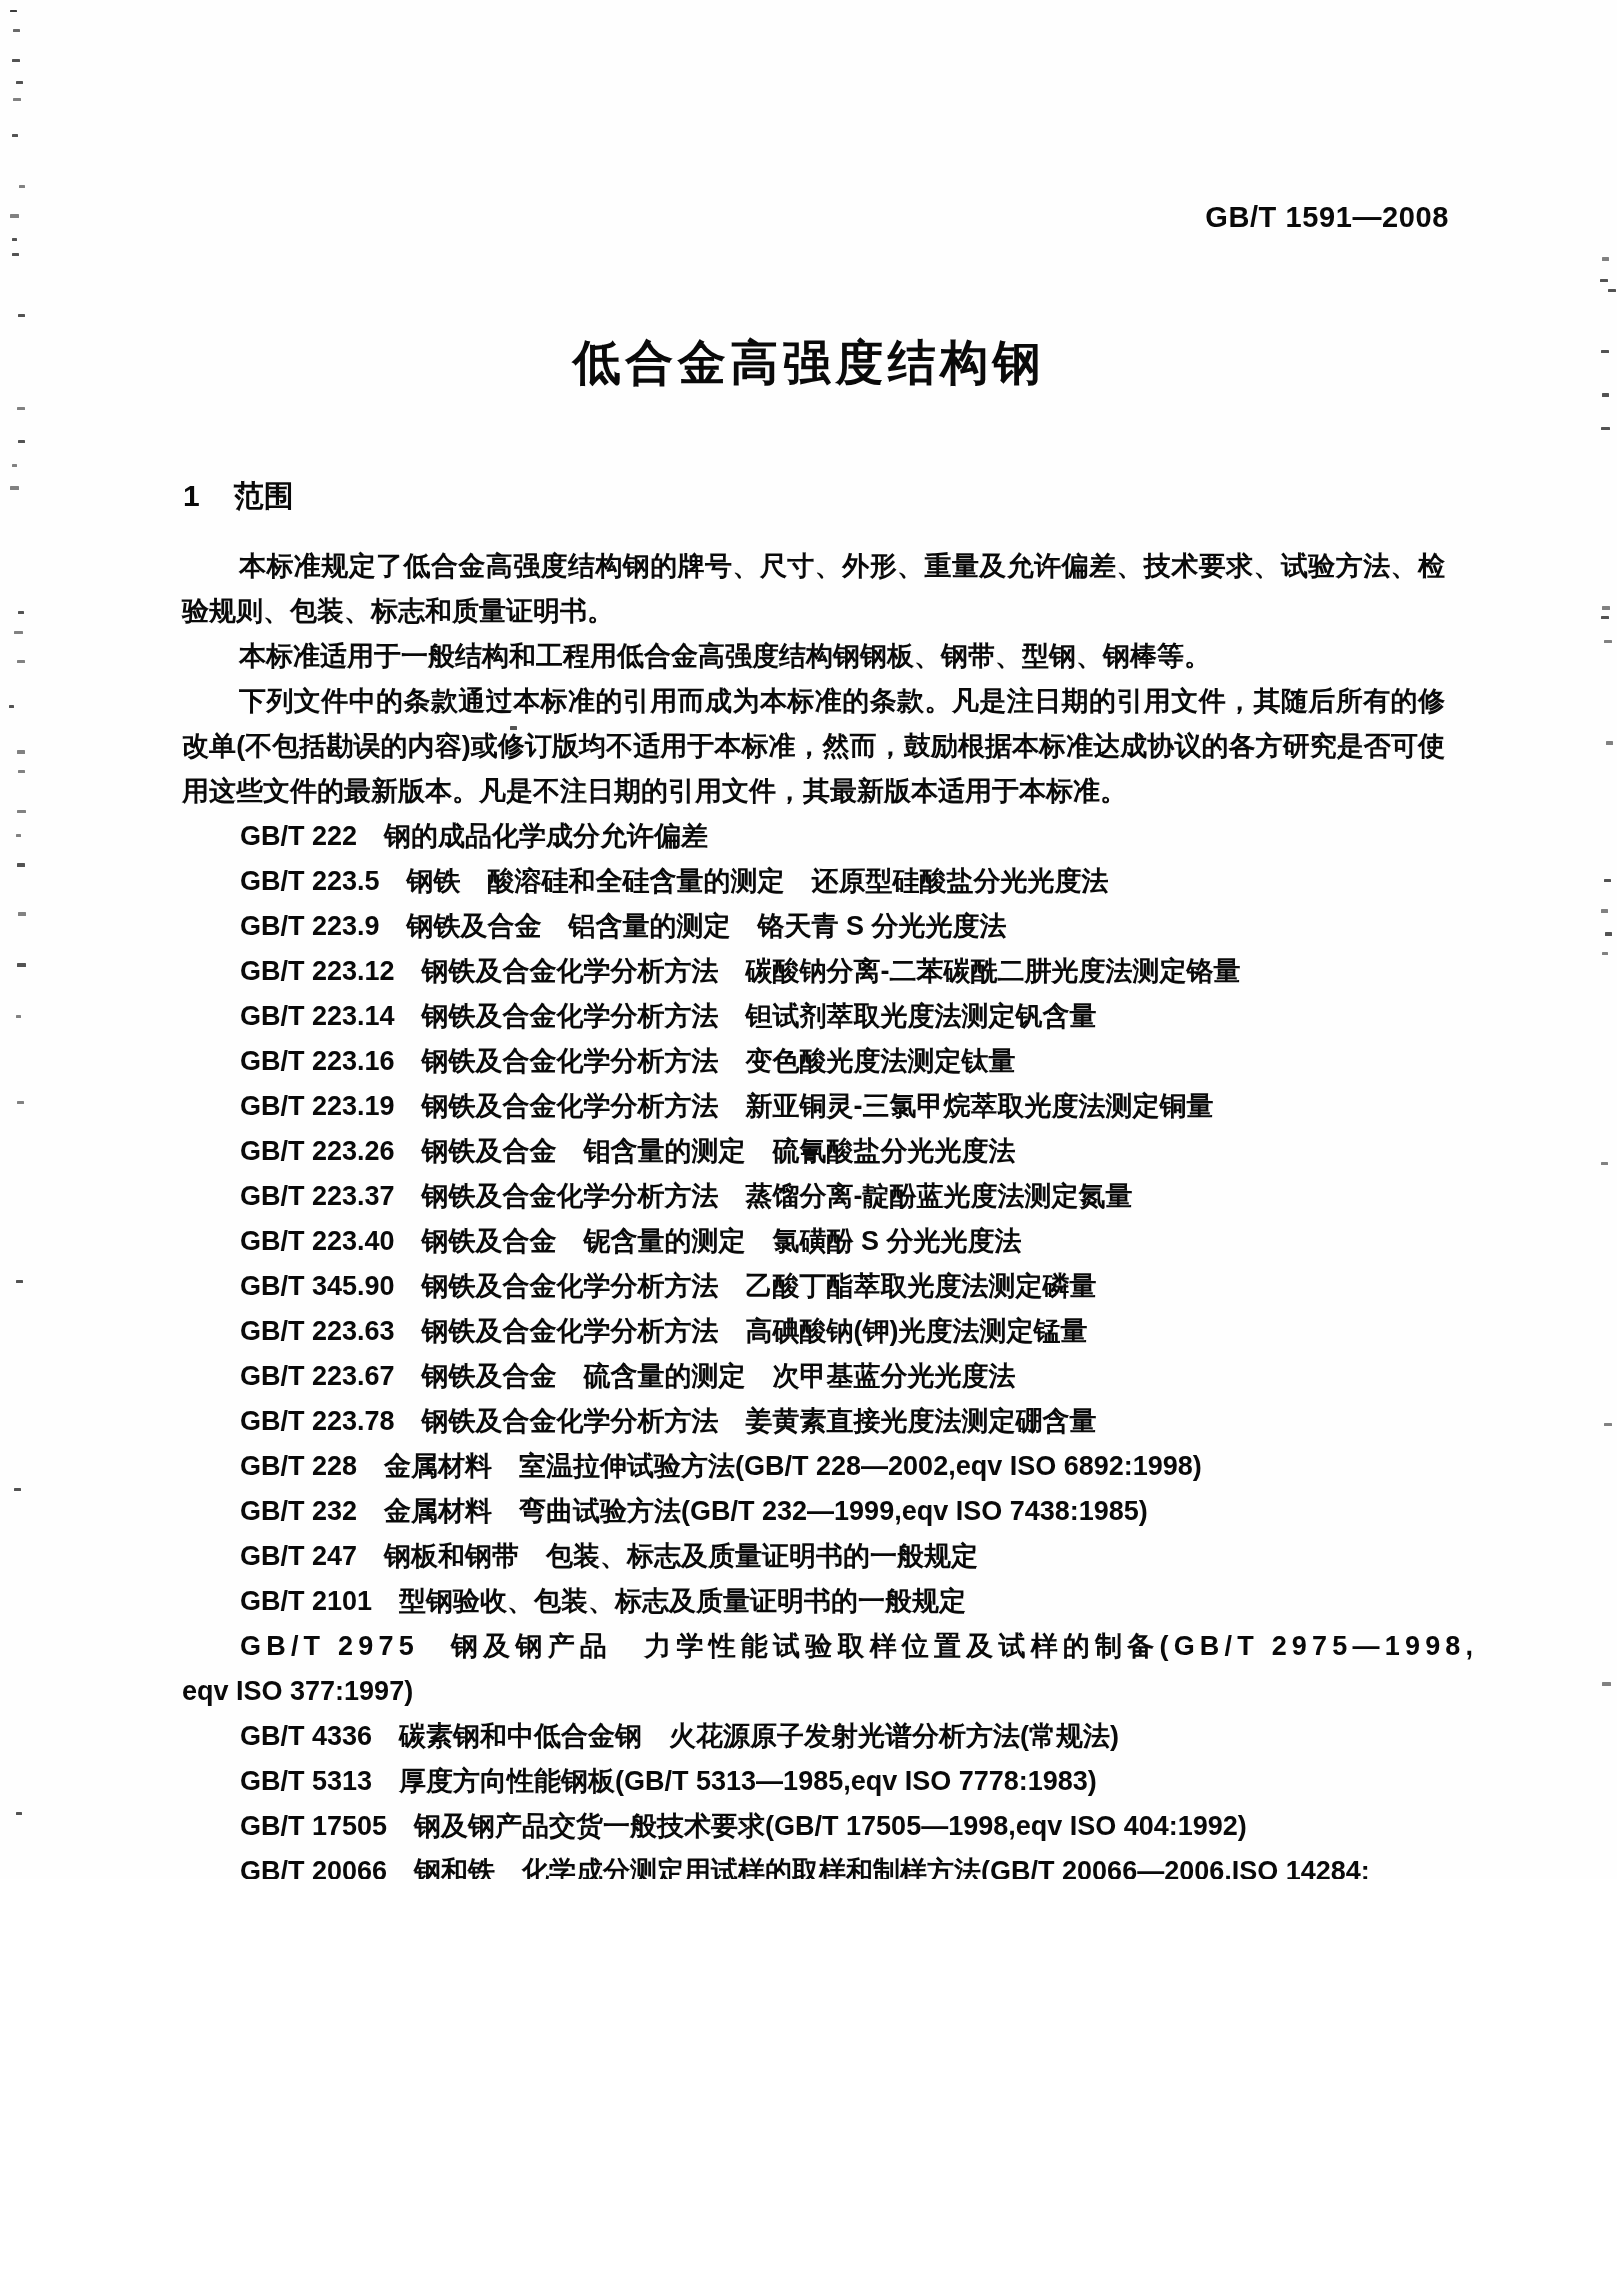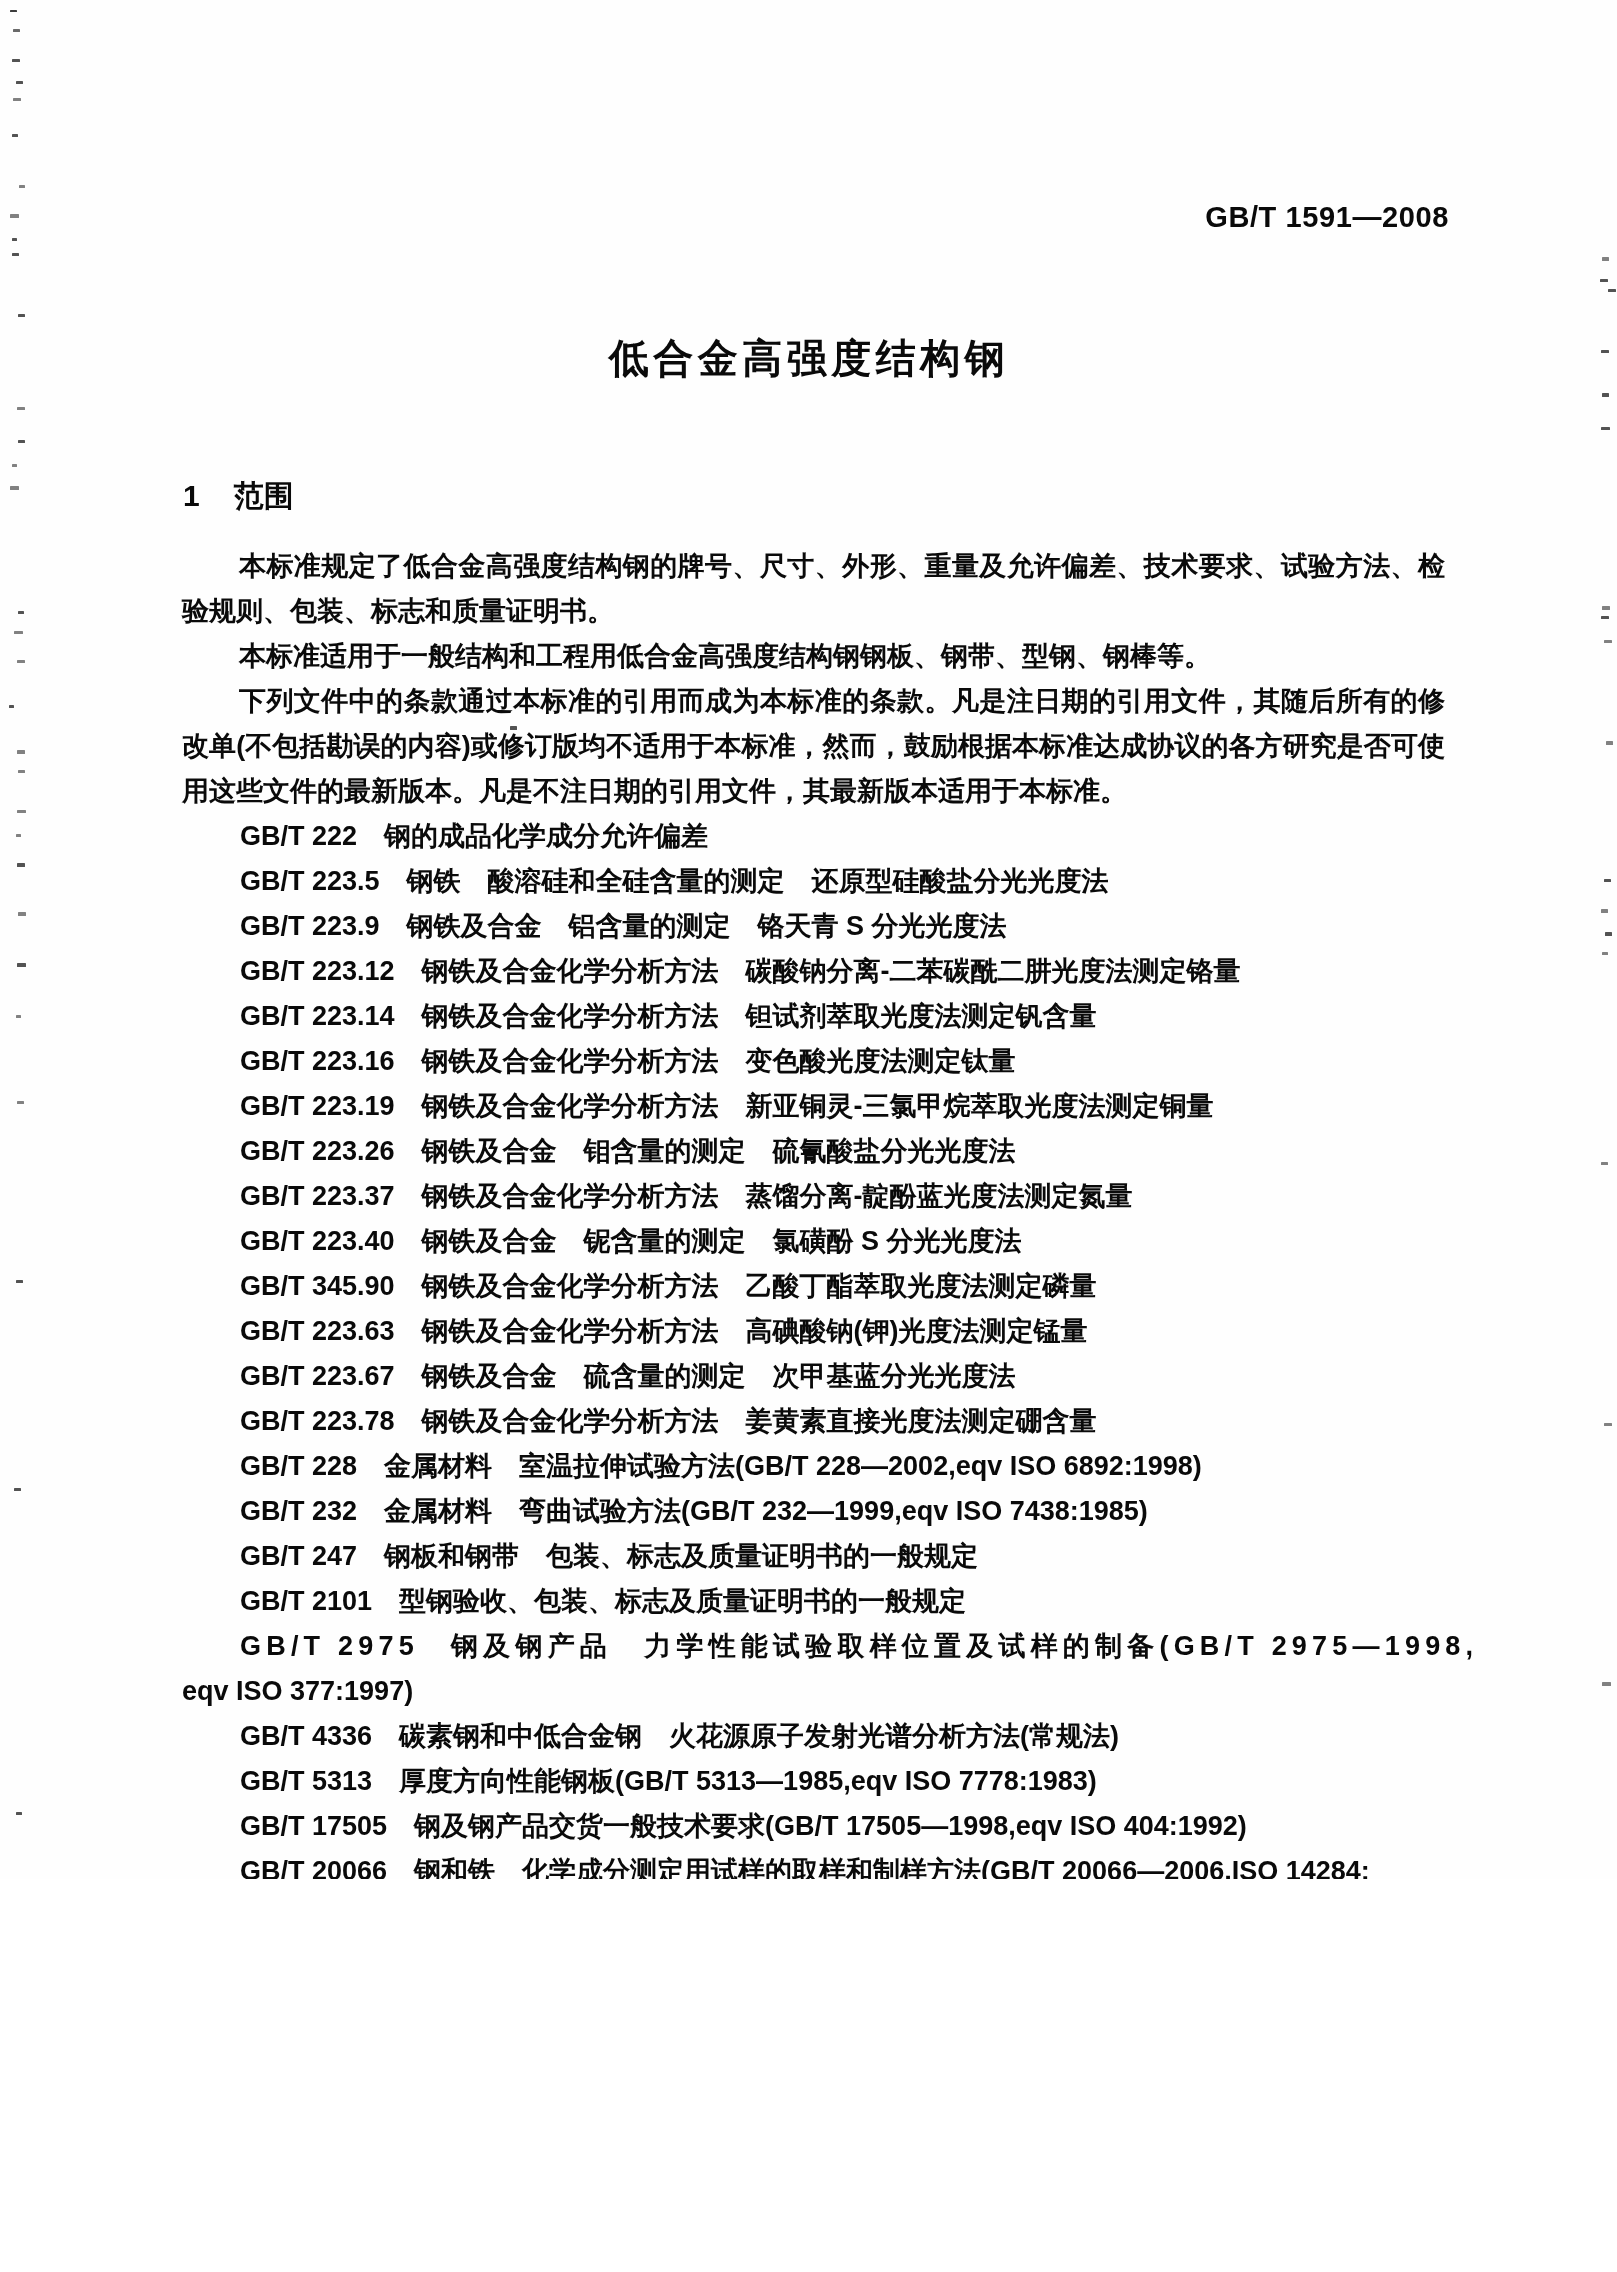--- a/index.html
+++ b/index.html
@@ -27,21 +27,21 @@
     letter-spacing: 0.6px;
     white-space: nowrap;
   }
   
   .doc-title {
     position: absolute;
     top: 331px;
     left: 0;
     width: 100%;
     text-align: center;
-    font-size: 40px;
+    font-size: 48px;
     font-weight: 700;
     letter-spacing: 4.5px;
     white-space: nowrap;
   }
   
   .sec1-heading {
     position: absolute;
     top: 476px;
     left: 183px;
     font-size: 30px;

